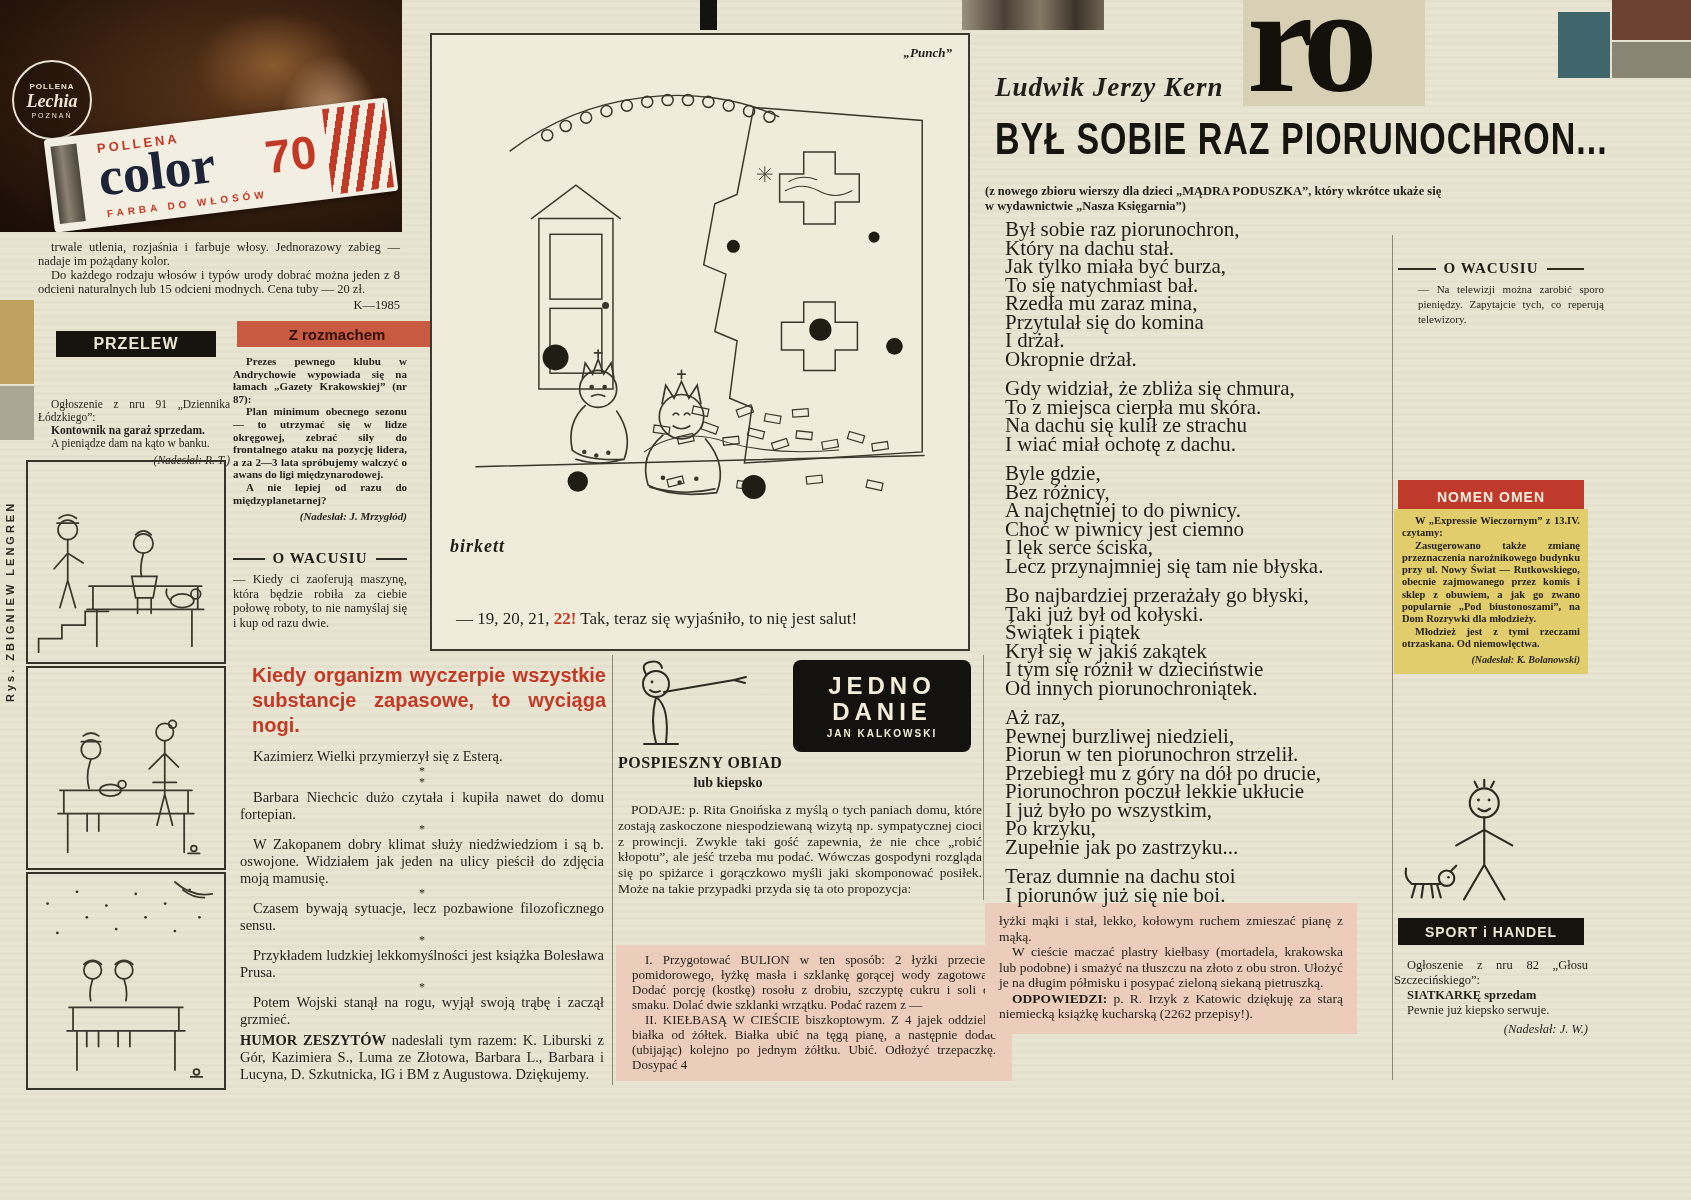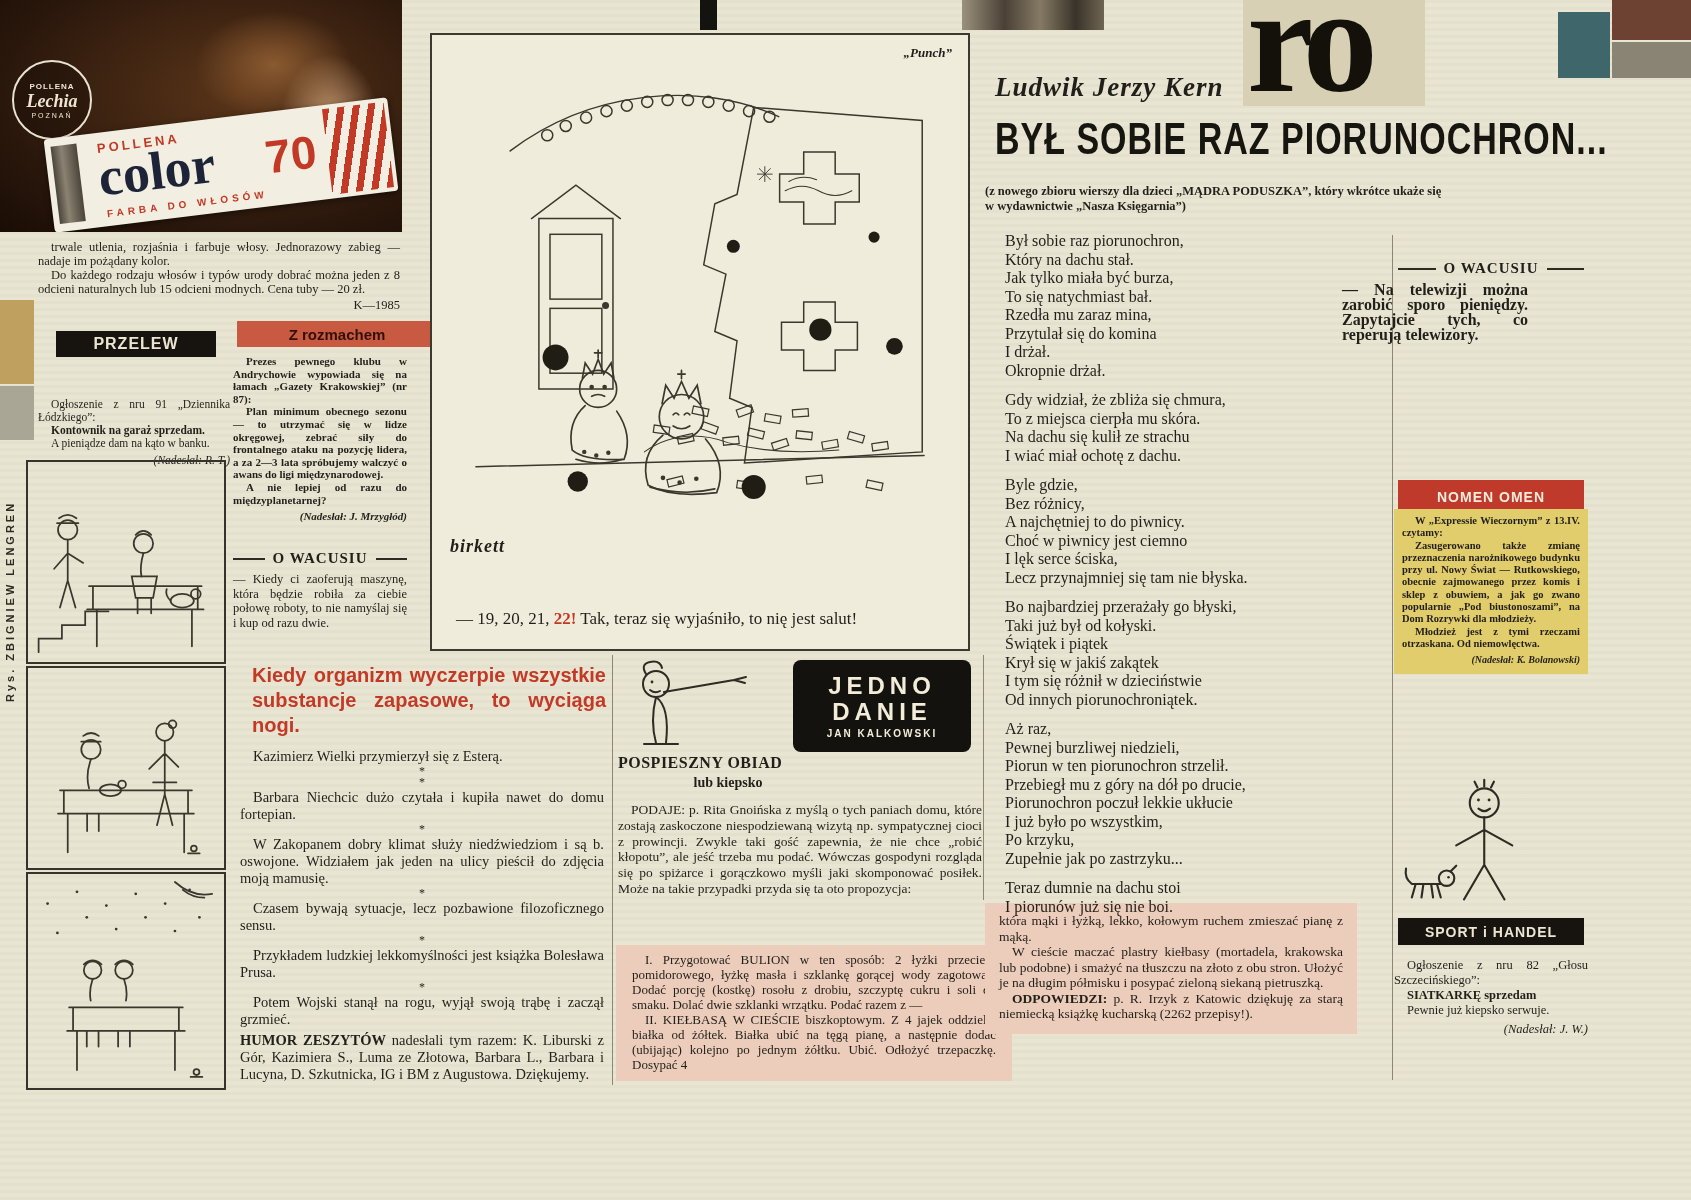--- a/index.html
+++ b/index.html
@@ -109,26 +109,26 @@
   .pink-left p{width:364px;margin:0 auto;font-size:13px;line-height:15px;}
   .pink-right{left:985px;top:903px;width:372px;background:#ecccba;padding:10px 14px 12px;
      font-size:13.5px;line-height:15.5px;box-sizing:border-box;}
 
   
   .kern-author{left:995px;top:72px;font:bold italic 27px "Liberation Serif",serif;letter-spacing:1px;}
   .poem-title{left:995px;top:114px;width:600px;white-space:nowrap;color:#17150f;
      font:bold 34px "Liberation Sans",sans-serif;letter-spacing:1px;
      transform:scaleY(1.3);transform-origin:top left;}
   .poem-sub{left:985px;top:184px;width:560px;text-align:left;font-weight:bold;font-size:12.5px;line-height:15px;}
-  .poem-body{left:1005px;top:232px;width:400px;font-size:16px;line-height:18.5px;}
+  .poem-body{left:1005px;top:220px;width:400px;font-size:21px;line-height:18.5px;}
   .poem-body p{margin-bottom:11px;}
 
   
   .owr-title{left:1398px;top:260px;width:186px;}
-  .owr-body{left:1342px;top:282px;width:186px;font-size:16px;line-height:15px;font-weight:bold;}
+  .owr-body{left:1418px;top:282px;width:186px;font-size:11px;line-height:15px;font-weight:normal;}
   .nomen-bar{left:1398px;top:480px;width:186px;height:33px;font-size:14px;}
   .nomen-body{left:1394px;top:509px;width:194px;background:#e2cd6d;box-sizing:border-box;
      padding:6px 8px 7px;font-size:10.5px;line-height:12.3px;font-weight:bold;}
   .nomen-body .credit{font-size:10px;}
   .stick-svg{left:1388px;top:772px;width:150px;height:140px;}
   .sport-bar{left:1398px;top:918px;width:186px;height:27px;font-size:14px;}
   .sport-body{left:1394px;top:958px;width:194px;font-size:12.5px;line-height:15px;}
 
   .vr1{left:612px;top:655px;height:430px;}
   .vr2{left:983px;top:655px;height:245px;}
@@ -390,21 +390,21 @@
     <span class="jedno-3">JAN KALKOWSKI</span>
   </div>
   <div class="abs posp-title">POSPIESZNY OBIAD</div>
   <div class="abs posp-sub">lub kiepsko</div>
   <p class="abs posp-body1 j ind">PODAJE: p. Rita Gnoińska z myślą o tych paniach domu, które zostają zaskoczone niespodziewaną wizytą np. sympatycznej cioci z prowincji. Zwykle taki gość zapewnia, że nie chce „robić kłopotu”, ale jeść trzeba mu podać. Wówczas gospodyni rozgląda się po spiżarce i gorączkowo myśli jaki skomponować posiłek. Może na takie przypadki przyda się ta oto propozycja:</p>
   <div class="abs pink-left">
     <p class="j ind">I. Przygotować BULION w ten sposób: 2 łyżki przecieru pomidorowego, łyżkę masła i szklankę gorącej wody zagotować. Dodać porcję (kostkę) rosołu z drobiu, szczyptę cukru i soli do smaku. Dolać dwie szklanki wrzątku. Podać razem z —</p>
     <p class="j ind">II. KIEŁBASĄ W CIEŚCIE biszkoptowym. Z 4 jajek oddzielić białka od żółtek. Białka ubić na tęgą pianę, a następnie dodać (ubijając) kolejno po jednym żółtku. Ubić. Odłożyć trzepaczkę. Dosypać 4</p>
   </div>
   <div class="abs pink-right">
-    <p class="j">która mąki i łyżką, lekko, kołowym ruchem zmieszać pianę z mąką.</p>
+    <p class="j">łyżki mąki i stał, lekko, kołowym ruchem zmieszać pianę z mąką.</p>
     <p class="j ind">W cieście maczać plastry kiełbasy (mortadela, krakowska lub podobne) i smażyć na tłuszczu na złoto z obu stron. Ułożyć je na długim półmisku i posypać zieloną siekaną pietruszką.</p>
     <p class="j ind"><span class="b">ODPOWIEDZI:</span><span> p. R. Irzyk z Katowic dziękuję za starą niemiecką książkę kucharską (2262 przepisy!).</span></p>
   </div>
 
   <div class="abs kern-author">Ludwik Jerzy Kern</div>
   <div class="abs poem-title">BYŁ SOBIE RAZ PIORUNOCHRON...</div>
   <div class="abs poem-sub pre">(z nowego zbioru wierszy dla dzieci „MĄDRA PODUSZKA”, który wkrótce ukaże się
 w wydawnictwie „Nasza Księgarnia”)</div>
   <div class="abs poem-body">
     <p class="pre">Był sobie raz piorunochron,

